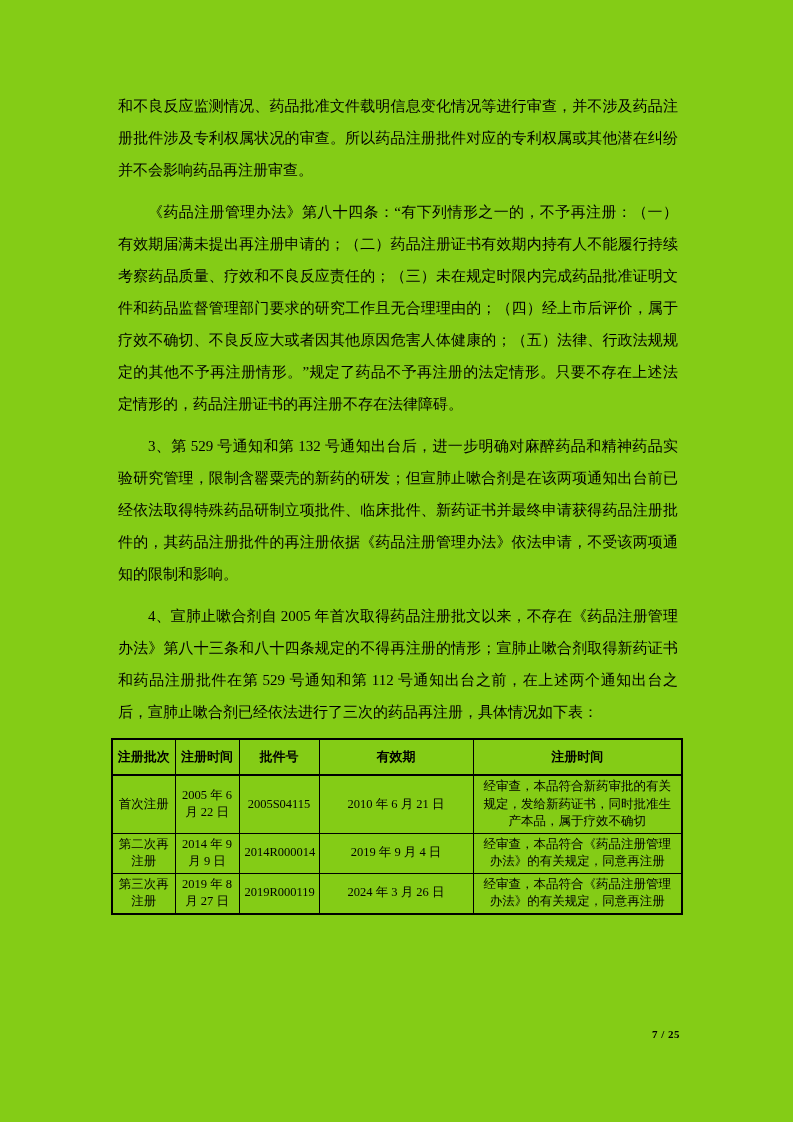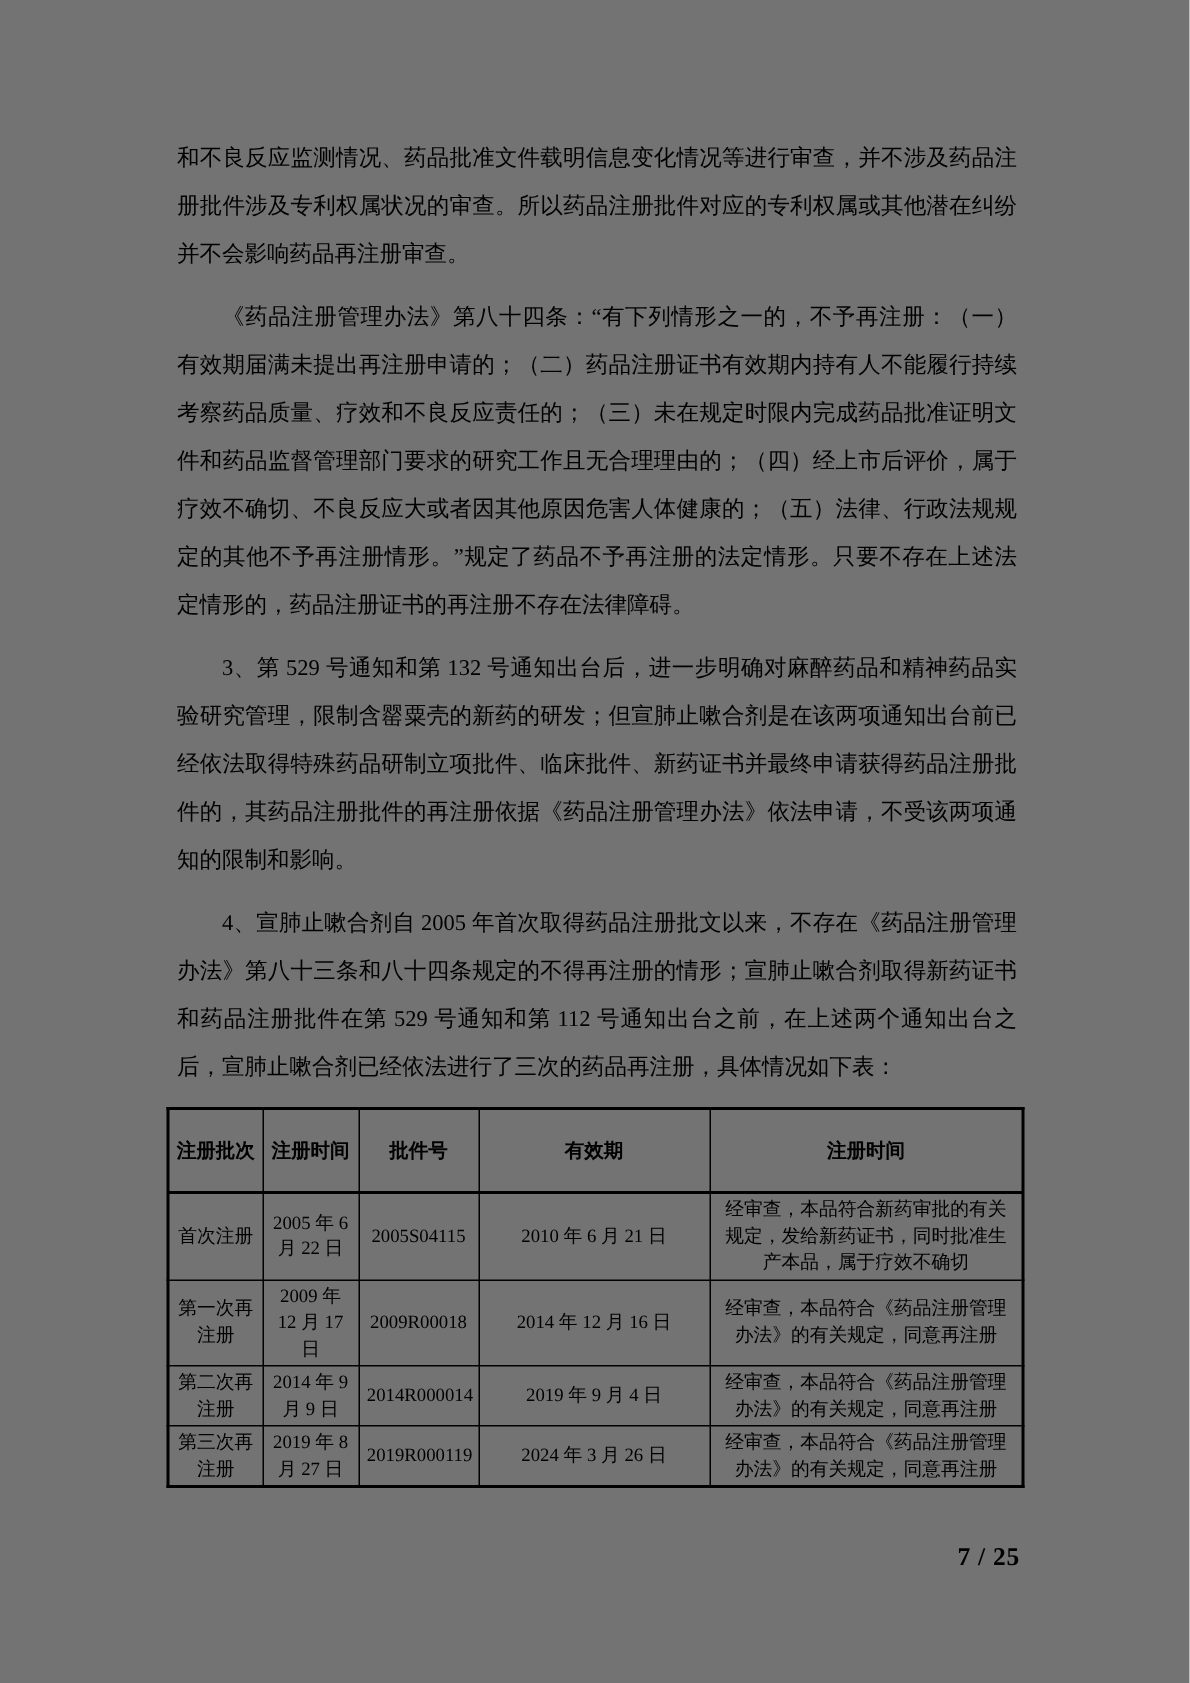--- a/index.html
+++ b/index.html
@@ -1,20 +1,20 @@
 <!DOCTYPE html>
 <html><head>
 <meta charset="utf-8">
 <style>
   html, body { margin: 0; padding: 0; background: #ffffff; }
   .page {
     position: relative;
     width: 793px;
     height: 1122px;
-    background: #737373;
+    background: #84cc16;
     color: #000000;
     font-family: "Liberation Serif", "DejaVu Serif", serif;
     overflow: hidden;
   }
   .content {
     position: absolute;
     left: 118px;
     top: 90px;
     width: 560px;
   }
@@ -36,38 +36,38 @@
   }
   .doc-table th, .doc-table td {
     border: 1.5px solid #000000;
     overflow: hidden;
   }
   .doc-table thead th {
     border-bottom: 2px solid #000000;
     font-size: 13px;
     font-weight: bold;
     text-align: center;
-    padding: 18px 2px;
+    padding: 8px 2px;
     line-height: 18px;
   }
   .doc-table td {
     font-size: 12.5px;
     line-height: 17.5px;
     padding: 2px 5px;
     vertical-align: middle;
     text-align: center;
   }
   .cell-center { text-align: center; }
   .cell-justify { text-align: justify; }
 
   .footer-pagenum {
     position: absolute;
     top: 1028px;
     right: 113px;
-    font-size: 17px;
+    font-size: 11px;
     font-weight: bold;
     letter-spacing: 0.5px;
   }
 </style>
 </head>
 <body>
 
 <div class="page">
   <div class="content">
 
@@ -95,27 +95,20 @@
       </thead>
       <tbody>
         <tr>
           <td class="cell-center">首次注册</td>
           <td class="cell-justify">2005 年 6 月 22 日</td>
           <td class="cell-center">2005S04115</td>
           <td class="cell-center">2010 年 6 月 21 日</td>
           <td class="cell-justify">经审查，本品符合新药审批的有关规定，发给新药证书，同时批准生产本品，属于疗效不确切</td>
         </tr>
         <tr>
-          <td class="cell-center">第一次再注册</td>
-          <td class="cell-justify">2009 年 12 月 17 日</td>
-          <td class="cell-center">2009R00018</td>
-          <td class="cell-center">2014 年 12 月 16 日</td>
-          <td class="cell-justify">经审查，本品符合《药品注册管理办法》的有关规定，同意再注册</td>
-        </tr>
-        <tr>
           <td class="cell-center">第二次再注册</td>
           <td class="cell-justify">2014 年 9 月 9 日</td>
           <td class="cell-center">2014R000014</td>
           <td class="cell-center">2019 年 9 月 4 日</td>
           <td class="cell-justify">经审查，本品符合《药品注册管理办法》的有关规定，同意再注册</td>
         </tr>
         <tr>
           <td class="cell-center">第三次再注册</td>
           <td class="cell-justify">2019 年 8 月 27 日</td>
           <td class="cell-center">2019R000119</td>

